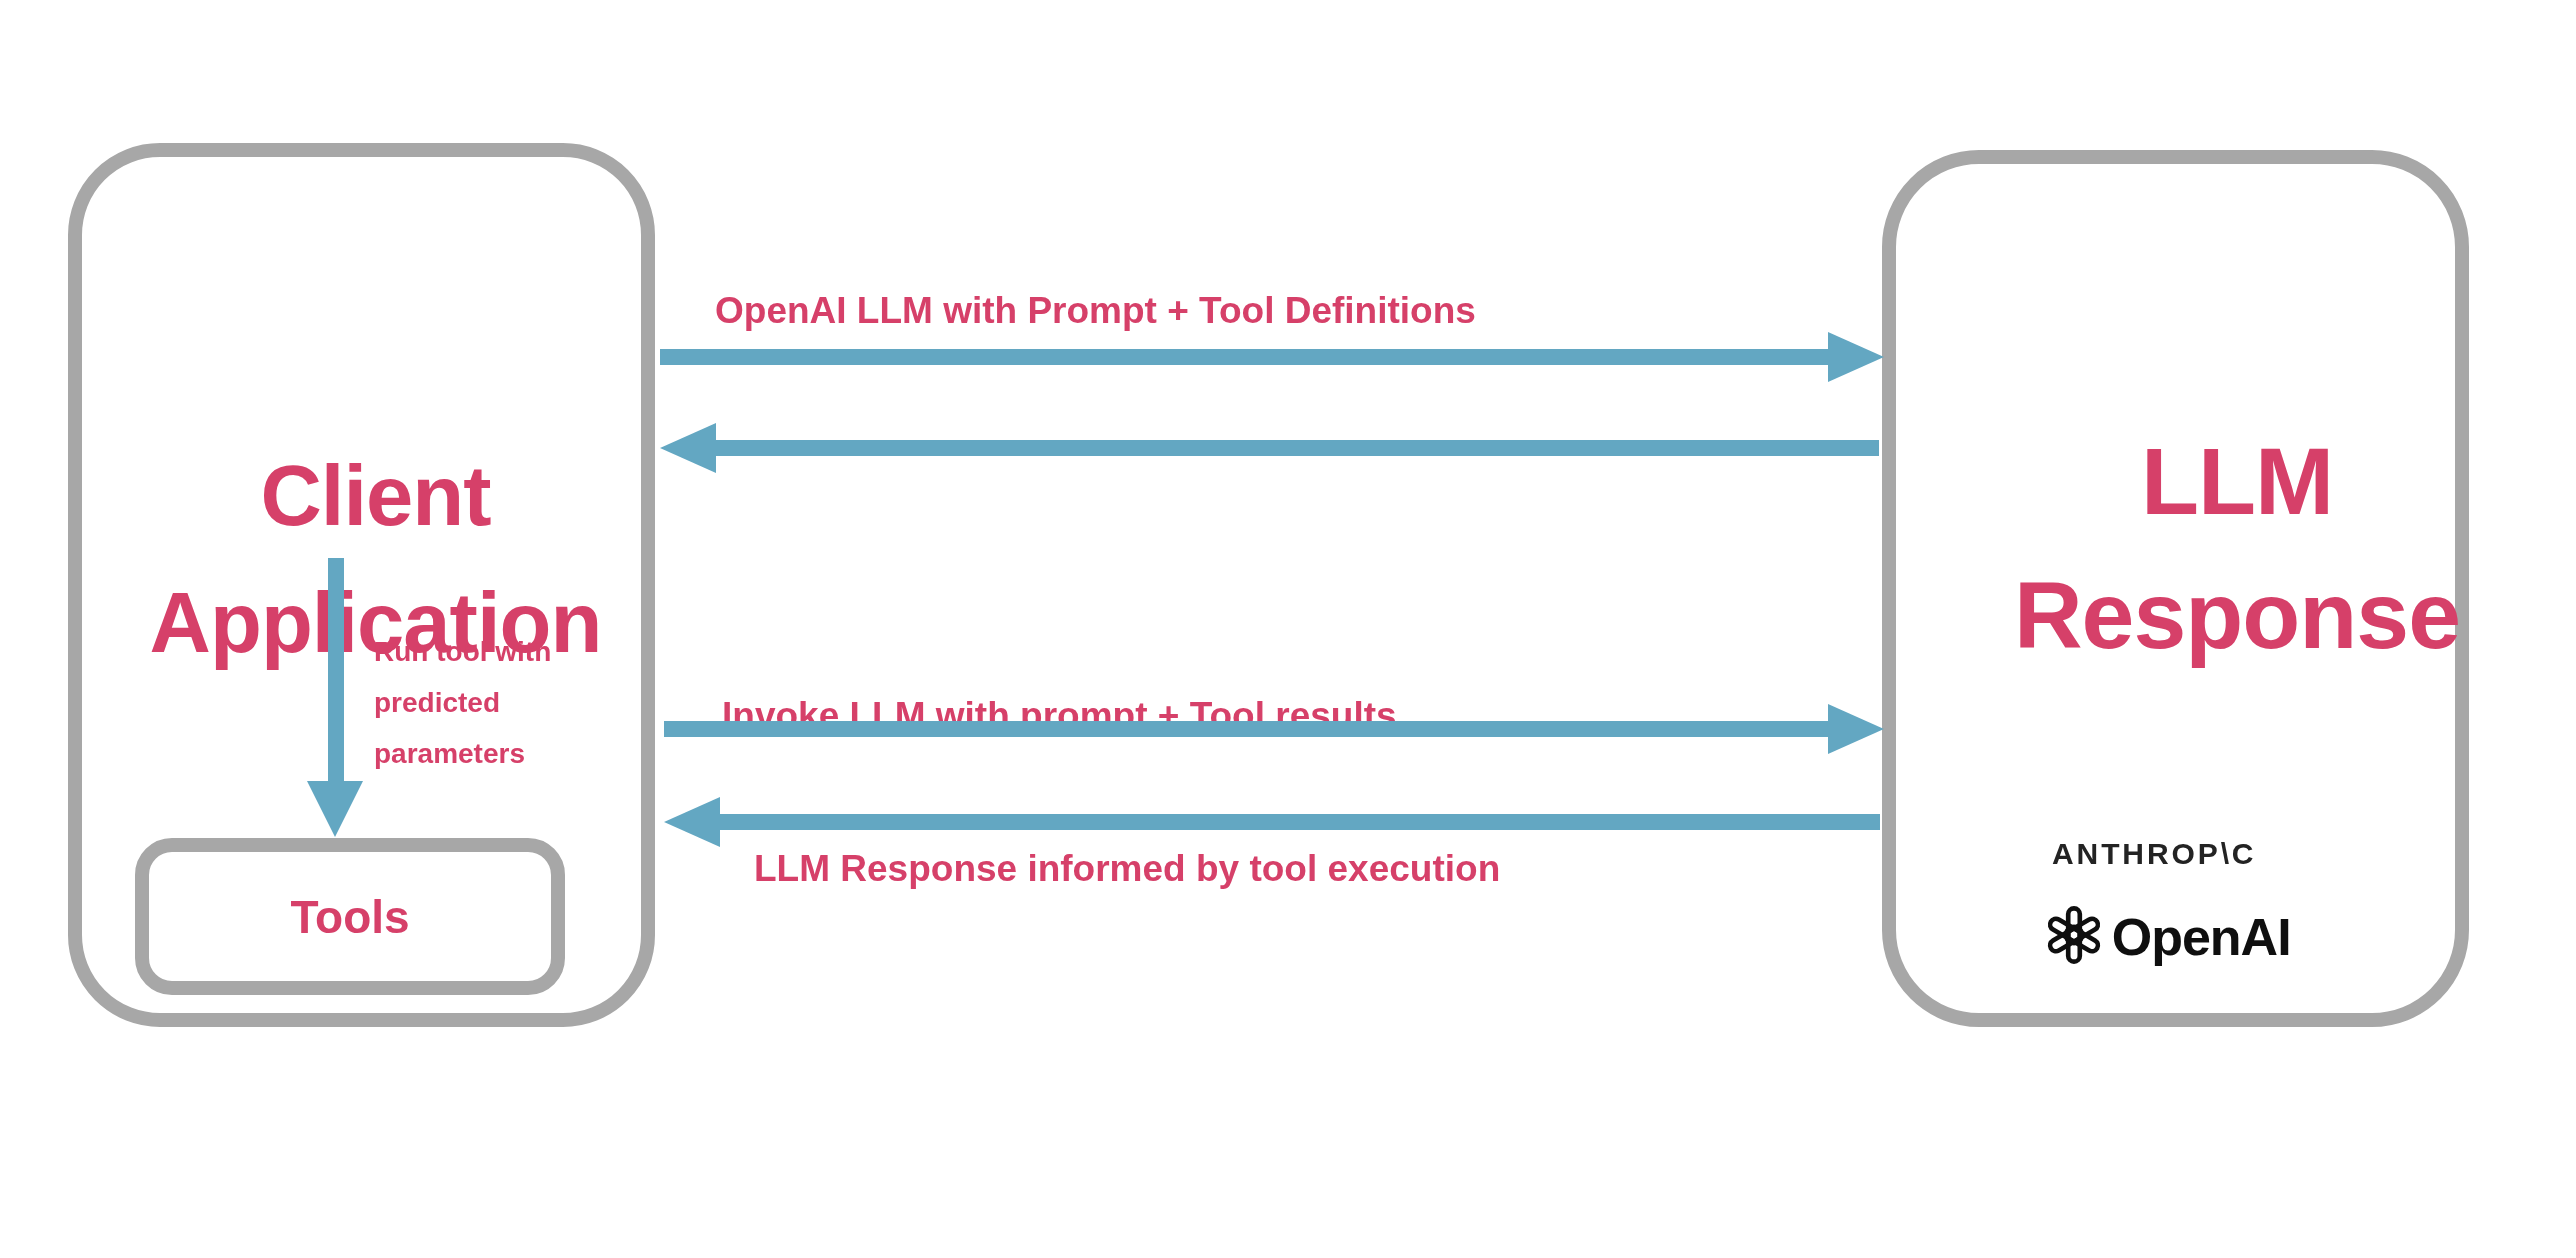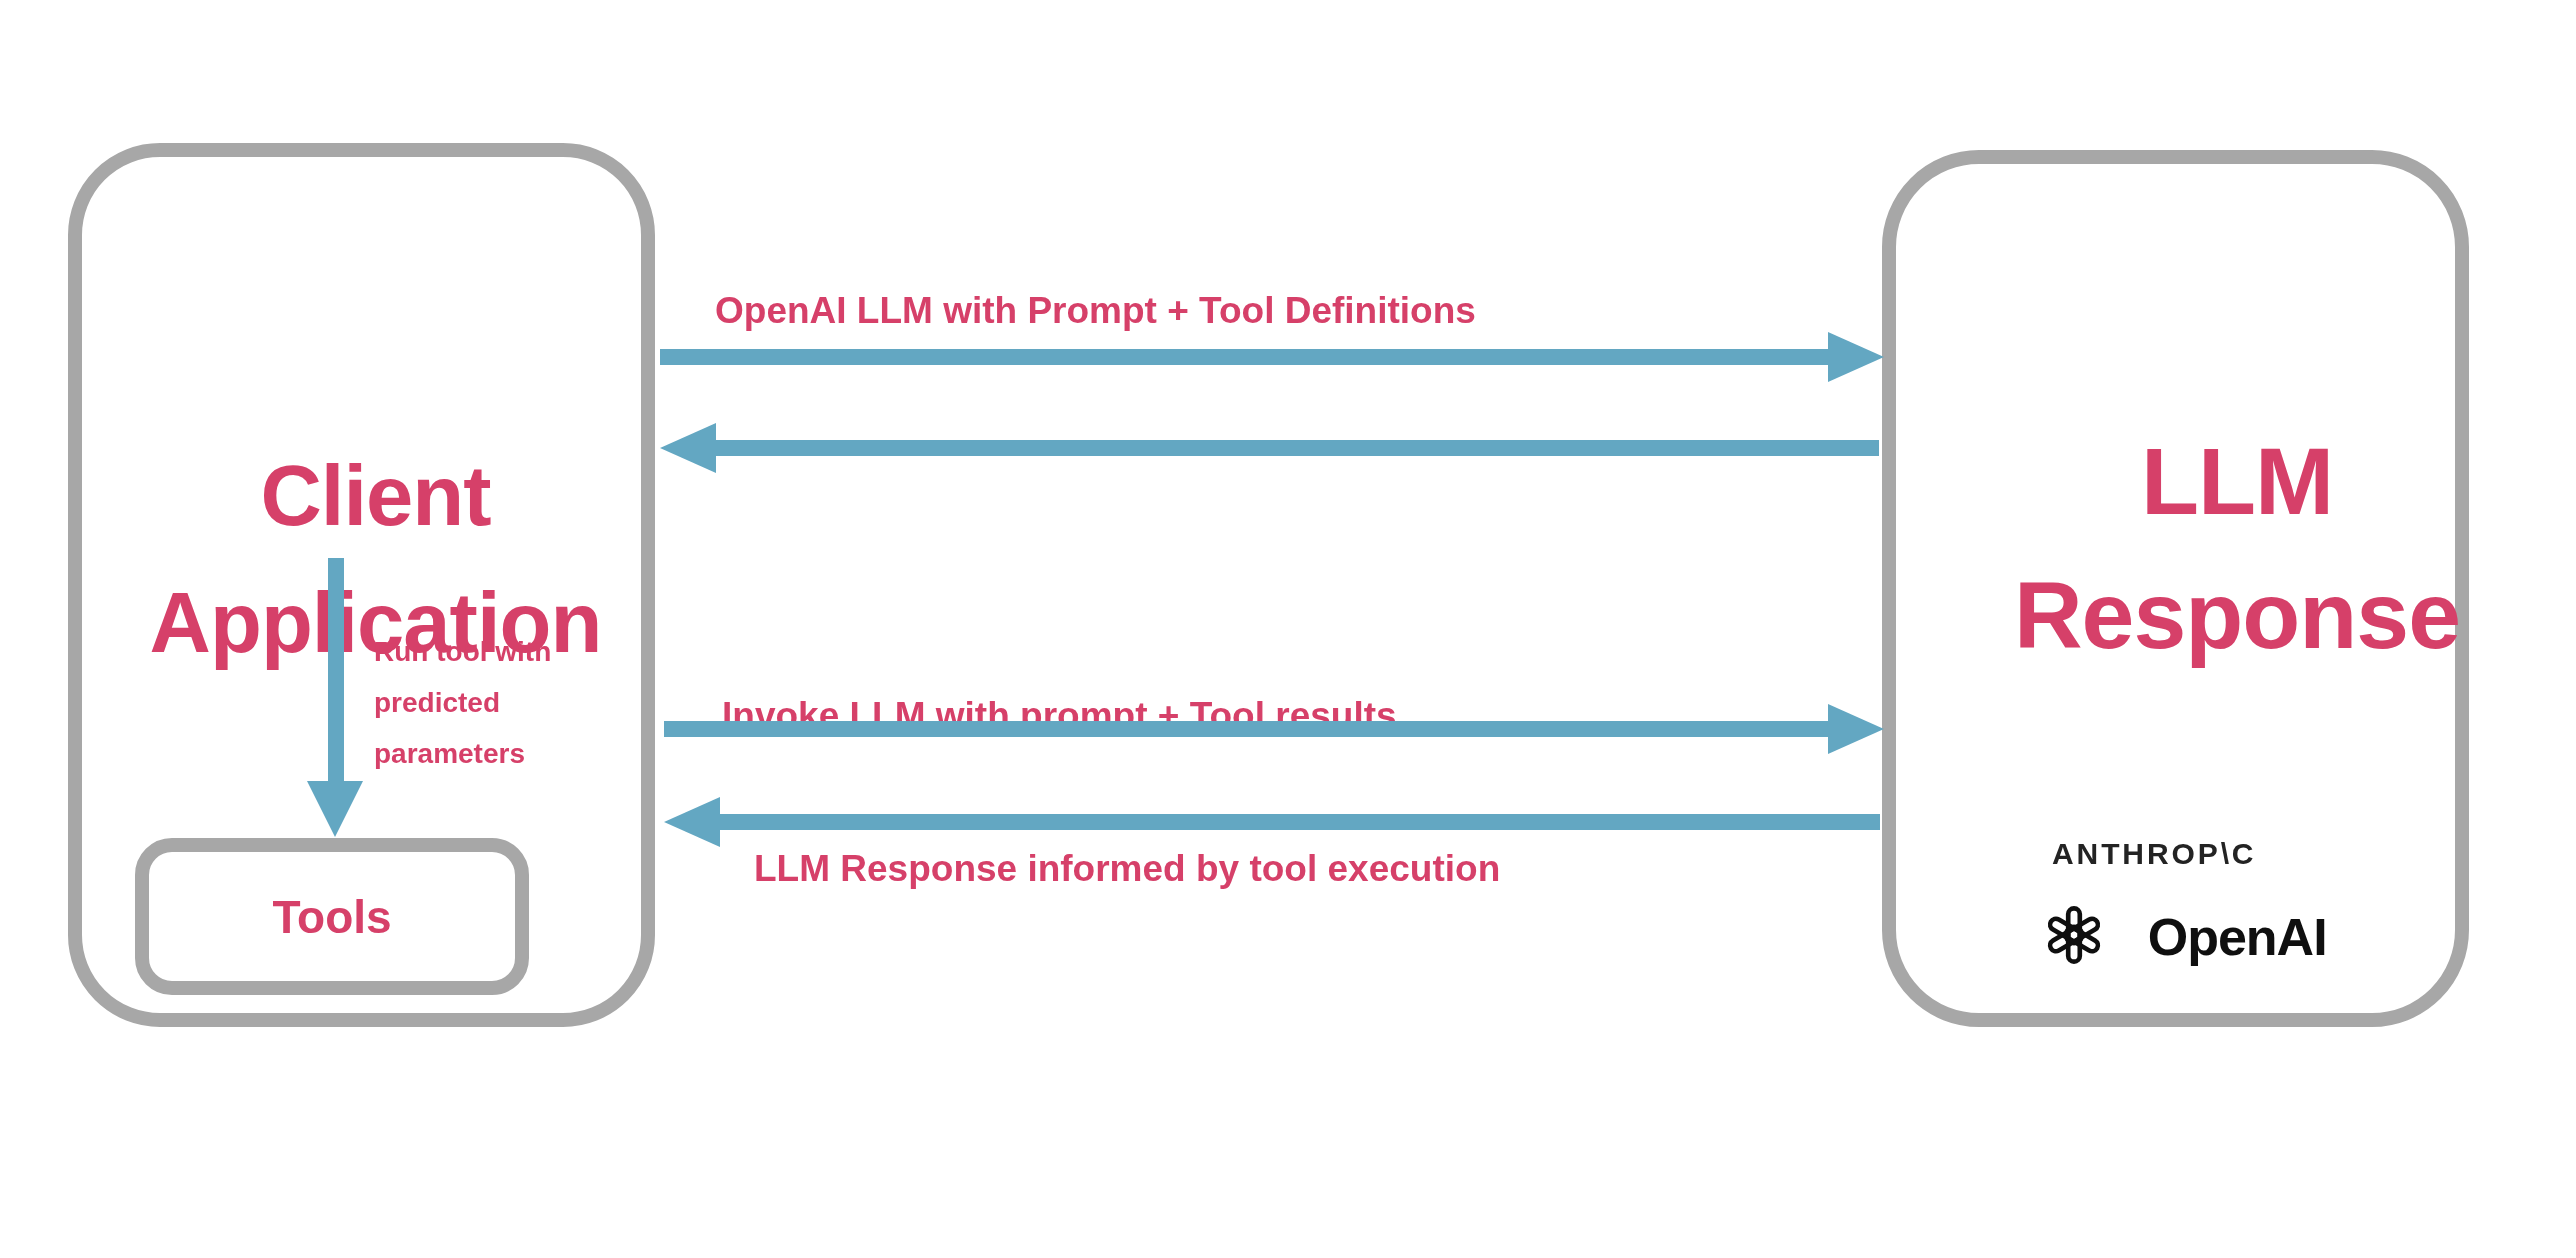--- a/index.html
+++ b/index.html
@@ -43,42 +43,42 @@
   .v-shaft{width:16.4px;background:var(--blue);}
   .v-head{width:0;height:0;border-left:28px solid transparent;
           border-right:28px solid transparent;border-top:56px solid var(--blue);}
 
   .run-label{font-weight:700;color:var(--pink);font-size:28px;
              line-height:51px;white-space:pre-line;}
 
   
   .anthropic-label{font-weight:800;color:#232323;font-size:30px;letter-spacing:2.9px;}
   .openai-row{display:flex;align-items:center;gap:8.7px;}
-  .openai-label{font-weight:700;color:#0f0f0f;font-size:52px;letter-spacing:-1px;margin-left:36px;}
+  .openai-label{font-weight:700;color:#0f0f0f;font-size:52px;letter-spacing:-1px;}
 </style>
 </head>
 <body>
 
 <div class="canvas">
 
   <div class="abs entity-box" style="left:68px;top:143px;width:587px;height:884px;"></div>
 
   <div class="abs entity-title" style="left:68px;top:432px;width:587px;">
     <div>Client</div>
     <div>Application</div>
   </div>
 
   <div class="abs v-shaft" style="left:328px;top:558px;height:225px;"></div>
   <div class="abs v-head" style="left:307px;top:781px;"></div>
 
   <div class="abs run-label" style="left:374px;top:626px;">Run tool with
 predicted
 parameters</div>
 
-  <div class="abs tools-box" style="left:135px;top:838px;width:394px;height:157px;">
+  <div class="abs tools-box" style="left:135px;top:838px;width:430px;height:157px;">
     <span class="tools-label">Tools</span>
   </div>
 
   <div class="abs entity-box" style="left:1882px;top:150px;width:587px;height:877px;border-radius:97px;"></div>
 
   <div class="abs entity-title llm-title" style="left:1882px;top:414px;width:682px;">
     <div>LLM</div>
     <div>Response</div>
   </div>
 

